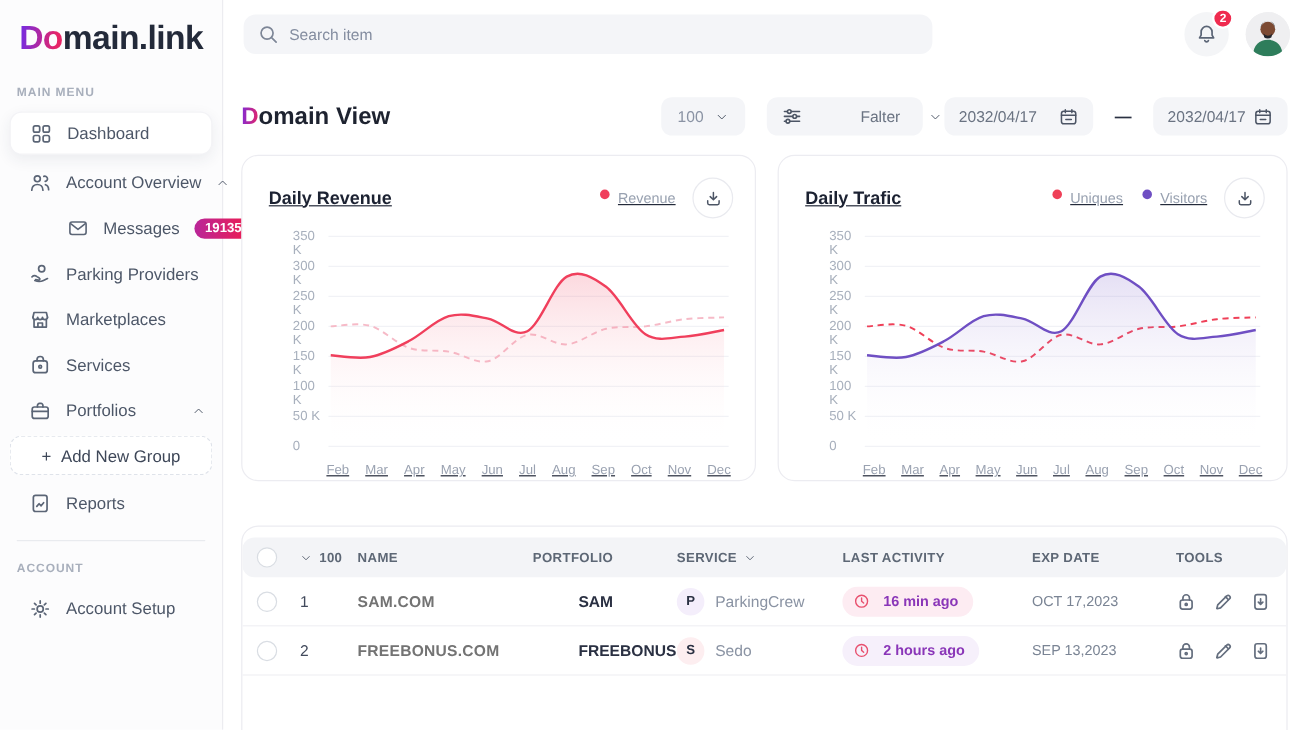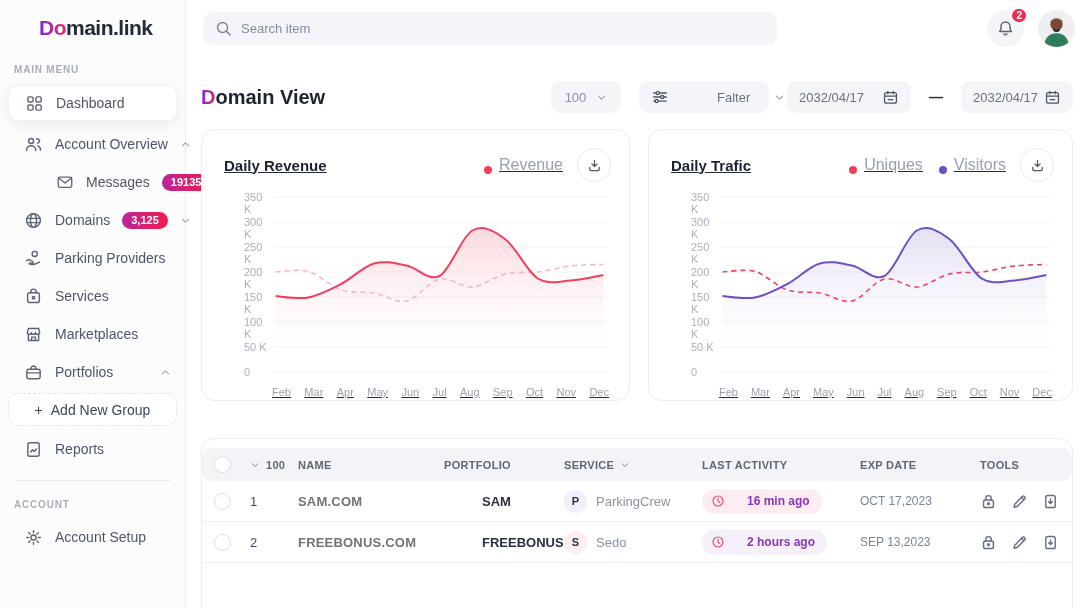--- a/index.html
+++ b/index.html
@@ -4,21 +4,21 @@
 <style>
   * { margin:0; padding:0; box-sizing:border-box; }
   html,body { width:1088px; height:608px; overflow:hidden; background:#fff;
     font-family:"Liberation Sans", sans-serif; color:#232a3a; }
   svg { display:block; }
   .ic { stroke:currentColor; fill:none; stroke-width:1.5; stroke-linecap:round; stroke-linejoin:round; }
 
   
   .sidebar { position:absolute; left:0; top:0; width:186px; height:608px;
     background:#fcfcfd; border-right:1px solid #ececf0; padding-top:16px; }
-  .logo { padding-left:16px; font-size:21px; font-weight:800; letter-spacing:-0.5px;margin-left:23px; }
+  .logo { padding-left:16px; font-size:28px; font-weight:800; letter-spacing:-0.5px; }
   .logo .accent { background:linear-gradient(95deg,#7b2bdb 10%,#e62567 85%);
     -webkit-background-clip:text; background-clip:text; color:transparent; }
   .menu-label { margin:24px 0 10px 14px; font-size:10px; letter-spacing:0.8px; color:#a8afbc; font-weight:700; }
   .side-item { display:flex; align-items:center; gap:12px; height:34px; padding:0 14px 0 24px;
     color:#4d5768; font-size:14px; margin-bottom:4px; cursor:pointer; }
   .side-item .si-icon { color:#5b6576; flex:0 0 auto; display:flex; }
   .side-item .lbl { flex:1; white-space:nowrap; }
   .side-card { background:#fff; border-radius:10px; margin:0 8px 6px 8px; padding-left:16px;
     box-shadow:0 4px 12px rgba(40,50,80,0.08); border:1px solid #f3f3f6; height:36px; }
   .sub { padding-left:56px; }
@@ -64,21 +64,21 @@
 
   
   .charts { display:flex; gap:18px; margin-top:16px; height:272px; }
   .card { background:#fff; border:1px solid #ececf1; border-radius:14px; }
   .chart-card { padding:18px 18px 10px 22px; display:flex; flex-direction:column;text-decoration:underline; }
   .chart-card.c1 { width:429px; }
   .chart-card.c2 { flex:1; }
   .chart-head { display:flex; align-items:center; }
   .chart-title { font-size:15px; font-weight:700; color:#1c2232; flex:1; }
   .legend { display:flex; align-items:center; gap:16px; margin-right:14px; }
-  .legend-item { display:flex; align-items:flex-end; gap:7px; font-size:16px; color:#98a1b0; }
+  .legend-item { display:flex; align-items:flex-start; gap:7px; font-size:12px; color:#98a1b0; }
   .dot { width:8px; height:8px; border-radius:50%; display:inline-block; }
   .dl-btn { width:34px; height:34px; border:1px solid #e9eaef; border-radius:50%; background:#fff;
     display:flex; align-items:center; justify-content:center; color:#4c5565; cursor:pointer; }
   .chart-body { display:flex; margin-top:10px; flex:1; }
   .ylabels { width:44px; position:relative; font-size:11px; color:#a8b0bd; }
   .ylabels .ytick { position:absolute; left:0;margin-left:20px; }
   .plot { flex:1; }
   .plot svg { width:100%; height:190px; }
   .xlabels { display:flex; justify-content:space-between; padding:4px 2px 0 48px; font-size:11px; color:#9aa2b1; }
   .xlabels span { text-align:center; }
@@ -98,21 +98,21 @@
   .t-head .hcell { display:flex; align-items:center; gap:6px; }
   .t-row { height:41px; border-bottom:1px solid #f0f1f4; font-size:13px; }
   .chk { width:17px; height:17px; border:1.5px solid #d9dde3; border-radius:50%; background:#fff;
     display:inline-block; cursor:pointer; }
   .cell-num { color:#424a5c; }
   .cell-name { font-weight:700; color:#737373; letter-spacing:0.2px; }
   .cell-portfolio { font-weight:700; color:#2a3042;margin-left:38px; }
   .cell-service { display:flex; align-items:center; gap:9px; color:#8a93a3; }
   .svc-badge { width:23px; height:23px; border-radius:50%; display:flex; align-items:center;
     justify-content:center; font-size:11px; font-weight:700; color:#2a3042; }
-  .pill { display:inline-flex; align-items:center; gap:22px; height:25px; border-radius:13px;
+  .pill { display:inline-flex; align-items:center; gap:11px; height:25px; border-radius:13px;
     padding:0 12px 0 9px; font-size:12px; font-weight:700; color:#8a36b8; }
   .pill .clock { color:#e8506e; display:flex; }
   .cell-exp { font-size:12px; color:#7a8494; }
   .cell-tools { display:flex; gap:14px; color:#646e7e; }
   .tool { cursor:pointer; display:flex; }
 </style>
 </head>
 <body>
 
 <aside class="sidebar">
@@ -154,69 +154,53 @@
     <span class="si-icon">
         <svg class="ic" width="18" height="18" viewBox="0 0 20 20">
           <rect x="2.5" y="4.5" width="15" height="11.5" rx="2"></rect>
           <path d="M3.5,6.2 l6.5,5 6.5-5"></path>
         </svg>
       </span>
     <span class="lbl">Messages</span>
     <span class="grad-pill">19135</span>
   </div>
 
-  <div class="side-item" style="margin-top:4px;">
-    <span class="si-icon">
-        <svg class="ic" width="19" height="19" viewBox="0 0 20 20">
-          <circle cx="10" cy="10" r="7.2"></circle>
-          <ellipse cx="10" cy="10" rx="3.2" ry="7.2"></ellipse>
-          <path d="M3.2,7.8 h13.6 M3.2,12.2 h13.6"></path>
-        </svg>
-      </span>
-    <span class="lbl">Domains</span>
-    <span class="grad-pill">3,125</span>
-    <span class="chev">
-        <svg class="ic" width="11" height="11" viewBox="0 0 20 20">
-          <path d="M4.5,7.5 l5.5,5.5 5.5-5.5"></path>
-        </svg>
-      </span>
-  </div>
 
   <div class="side-item">
     <span class="si-icon">
         <svg class="ic" width="19" height="19" viewBox="0 0 20 20">
           <circle cx="11.3" cy="5.2" r="2.7"></circle>
           <path d="M2.8,12.3 c1.6-1.4 3.1-1.1 4.4-0.2 l2,1.3 c1,0.7 0.4,2-0.8,1.8 l-2.4-0.4"></path>
           <path d="M5.3,15.6 c2.6,1.1 5.1,1.1 7.6-0.1 l3.5-1.7"></path>
         </svg>
       </span>
     <span class="lbl">Parking Providers</span>
-  </div>
-
-  <div class="side-item">
-    <span class="si-icon">
-        <svg class="ic" width="19" height="19" viewBox="0 0 20 20">
-          <rect x="3.8" y="6" width="12.4" height="10.4" rx="2.2"></rect>
-          <path d="M7.2,6 V5 a2.8,2.8 0 0 1 5.6,0 v1"></path>
-          <circle cx="10" cy="11.2" r="1.2"></circle>
-        </svg>
-      </span>
-    <span class="lbl">Services</span>
   </div>
 
   <div class="side-item">
     <span class="si-icon">
         <svg class="ic" width="19" height="19" viewBox="0 0 20 20">
           <path d="M3.6,7.8 L4.6,3.6 h10.8 L16.4,7.8"></path>
           <path d="M3.6,7.8 c0,1.2 0.95,2 2.1,2 s2.1-0.8 2.1-2 c0,1.2 0.95,2 2.1,2 s2.1-0.8 2.1-2 c0,1.2 0.95,2 2.1,2 s2.3-0.8 2.3-2"></path>
           <path d="M4.6,10.2 v6.2 h10.8 v-6.2"></path>
           <path d="M8,16.4 v-3.6 h4 v3.6"></path>
         </svg>
       </span>
     <span class="lbl">Marketplaces</span>
+  </div>
+
+  <div class="side-item">
+    <span class="si-icon">
+        <svg class="ic" width="19" height="19" viewBox="0 0 20 20">
+          <rect x="3.8" y="6" width="12.4" height="10.4" rx="2.2"></rect>
+          <path d="M7.2,6 V5 a2.8,2.8 0 0 1 5.6,0 v1"></path>
+          <circle cx="10" cy="11.2" r="1.2"></circle>
+        </svg>
+      </span>
+    <span class="lbl">Services</span>
   </div>
 
   <div class="side-item">
     <span class="si-icon">
         <svg class="ic" width="19" height="19" viewBox="0 0 20 20">
           <rect x="3" y="6.5" width="14" height="10" rx="2"></rect>
           <path d="M7.6,6.5 V5.1 a1.7,1.7 0 0 1 1.7-1.7 h1.4 a1.7,1.7 0 0 1 1.7,1.7 V6.5"></path>
           <path d="M3,10.4 h14"></path>
         </svg>
       </span>

